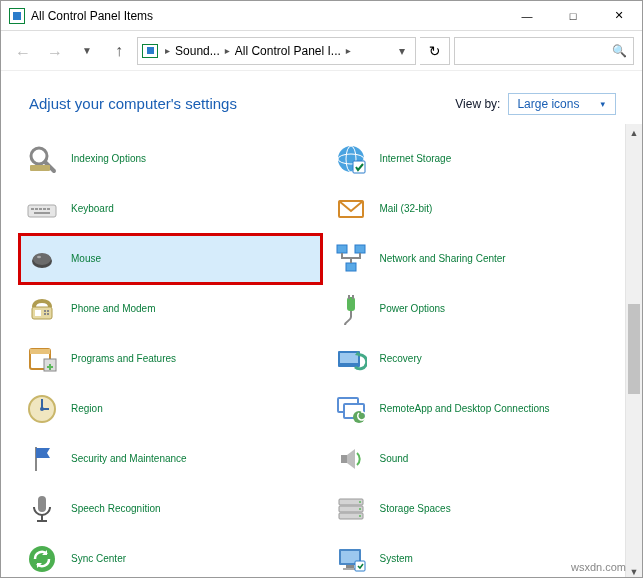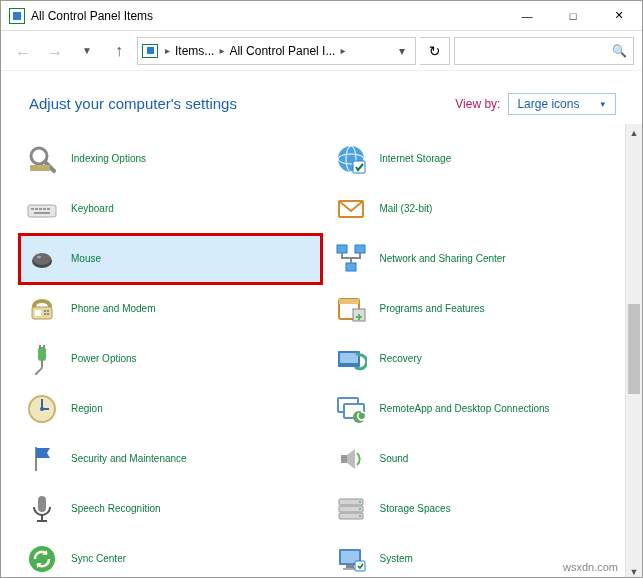--- a/index.html
+++ b/index.html
@@ -93,21 +93,21 @@
   
   .header-row {
     display:flex; align-items:center;
     padding: 20px 26px 8px 24px;
   }
   .header-row h1 {
     margin:4px; font-weight: normal;
     font-size: 15px; color:#1a5fb4;
     flex:1;
   }
-  .viewby-lbl { color:#be185d; margin-right:8px;}
+  .viewby-lbl { color:#0f172a; margin-right:8px;}
   .viewby-select {
     border:1px solid #a6c8e6;
     padding: 3px 10px 3px 8px;
     color:#1a5fb4; font-size:12px;
     display:flex; align-items:center; gap:21px;
   }
   .viewby-select .caret{font-size:9px;}
   
   .content-wrap {
     position: relative;
@@ -154,21 +154,21 @@
   .scroll-up, .scroll-down{
     height:17px;display:flex;align-items:center;justify-content:center;
     font-size:9px;color:#555;
   }
   .scroll-thumb{
     position:absolute; left:2px; right:2px;
     top: 180px; height: 90px;
     background:#c2c2c2;
   }
   .watermark{
-    position:absolute; right:24px; bottom:4px;
+    position:absolute; right:16px; bottom:4px;
     font-size:11px; color:#888;margin-top:31px;
   }
 </style>
 </head>
 <body>
 
 <div class="titlebar">
   <div class="app-icon">
       <span></span>
     </div>
@@ -182,21 +182,21 @@
 <div class="navbar">
   <div class="nav-arrow disabled">←</div>
   <div class="nav-arrow disabled">→</div>
   <div class="nav-arrow" style="font-size:10px">▼</div>
   <div class="nav-arrow">↑</div>
   <div class="breadcrumb">
     <div class="bc-icon">
         <span></span>
       </div>
     <span class="sep">▸</span>
-    <span class="crumb">Items...</span>
+    <span class="crumb">Sound...</span>
     <span class="sep">▸</span>
     <span class="crumb">All Control Panel I...</span>
     <span class="sep">▸</span>
     <span class="drop">▾</span>
   </div>
   <div class="refresh-btn">↻</div>
   <div class="searchbox">
     <span>🔍</span>
   </div>
 </div>
@@ -288,38 +288,38 @@
             <rect x="18" y="20" width="2" height="2" fill="#888"></rect>
             <rect x="21" y="20" width="2" height="2" fill="#888"></rect>
             <path d="M8 14 C8 6 24 6 24 14" fill="none" stroke="#b09c50" stroke-width="4"></path>
           </svg>
         </div>
         <div class="label">Phone and Modem</div>
       </div>
       <div class="item">
         <div class="ico">
           <svg viewBox="0 0 32 32">
+            <rect x="12" y="4" width="8" height="14" rx="3" fill="#5cb85c"></rect>
+            <rect x="13" y="2" width="2" height="4" fill="#888"></rect>
+            <rect x="17" y="2" width="2" height="4" fill="#888"></rect>
+            <path d="M16 18 v6 c0 4 -6 4 -6 8" fill="none" stroke="#888" stroke-width="2"></path>
+          </svg>
+        </div>
+        <div class="label">Power Options</div>
+      </div>
+      <div class="item">
+        <div class="ico">
+          <svg viewBox="0 0 32 32">
             <rect x="4" y="6" width="20" height="20" rx="2" fill="#fff" stroke="#c98b2e" stroke-width="2"></rect>
             <rect x="4" y="6" width="20" height="5" fill="#e8c27a"></rect>
             <rect x="18" y="16" width="12" height="12" fill="#ddd" stroke="#888"></rect>
             <path d="M21 24 h6 M24 21 v6" stroke="#5cb85c" stroke-width="2"></path>
           </svg>
         </div>
         <div class="label">Programs and Features</div>
-      </div>
-      <div class="item">
-        <div class="ico">
-          <svg viewBox="0 0 32 32">
-            <rect x="12" y="4" width="8" height="14" rx="3" fill="#5cb85c"></rect>
-            <rect x="13" y="2" width="2" height="4" fill="#888"></rect>
-            <rect x="17" y="2" width="2" height="4" fill="#888"></rect>
-            <path d="M16 18 v6 c0 4 -6 4 -6 8" fill="none" stroke="#888" stroke-width="2"></path>
-          </svg>
-        </div>
-        <div class="label">Power Options</div>
       </div>
       <div class="item">
         <div class="ico">
           <svg viewBox="0 0 32 32">
             <rect x="3" y="8" width="22" height="16" rx="1" fill="#3a7fc4"></rect>
             <rect x="5" y="10" width="18" height="10" fill="#9cc8ef"></rect>
             <path d="M20 24 a7 7 0 1 0 3 -12" fill="none" stroke="#4a8" stroke-width="3"></path>
             <path d="M23 8 l-3 4 l5 1 z" fill="#4a8"></path>
           </svg>
         </div>

